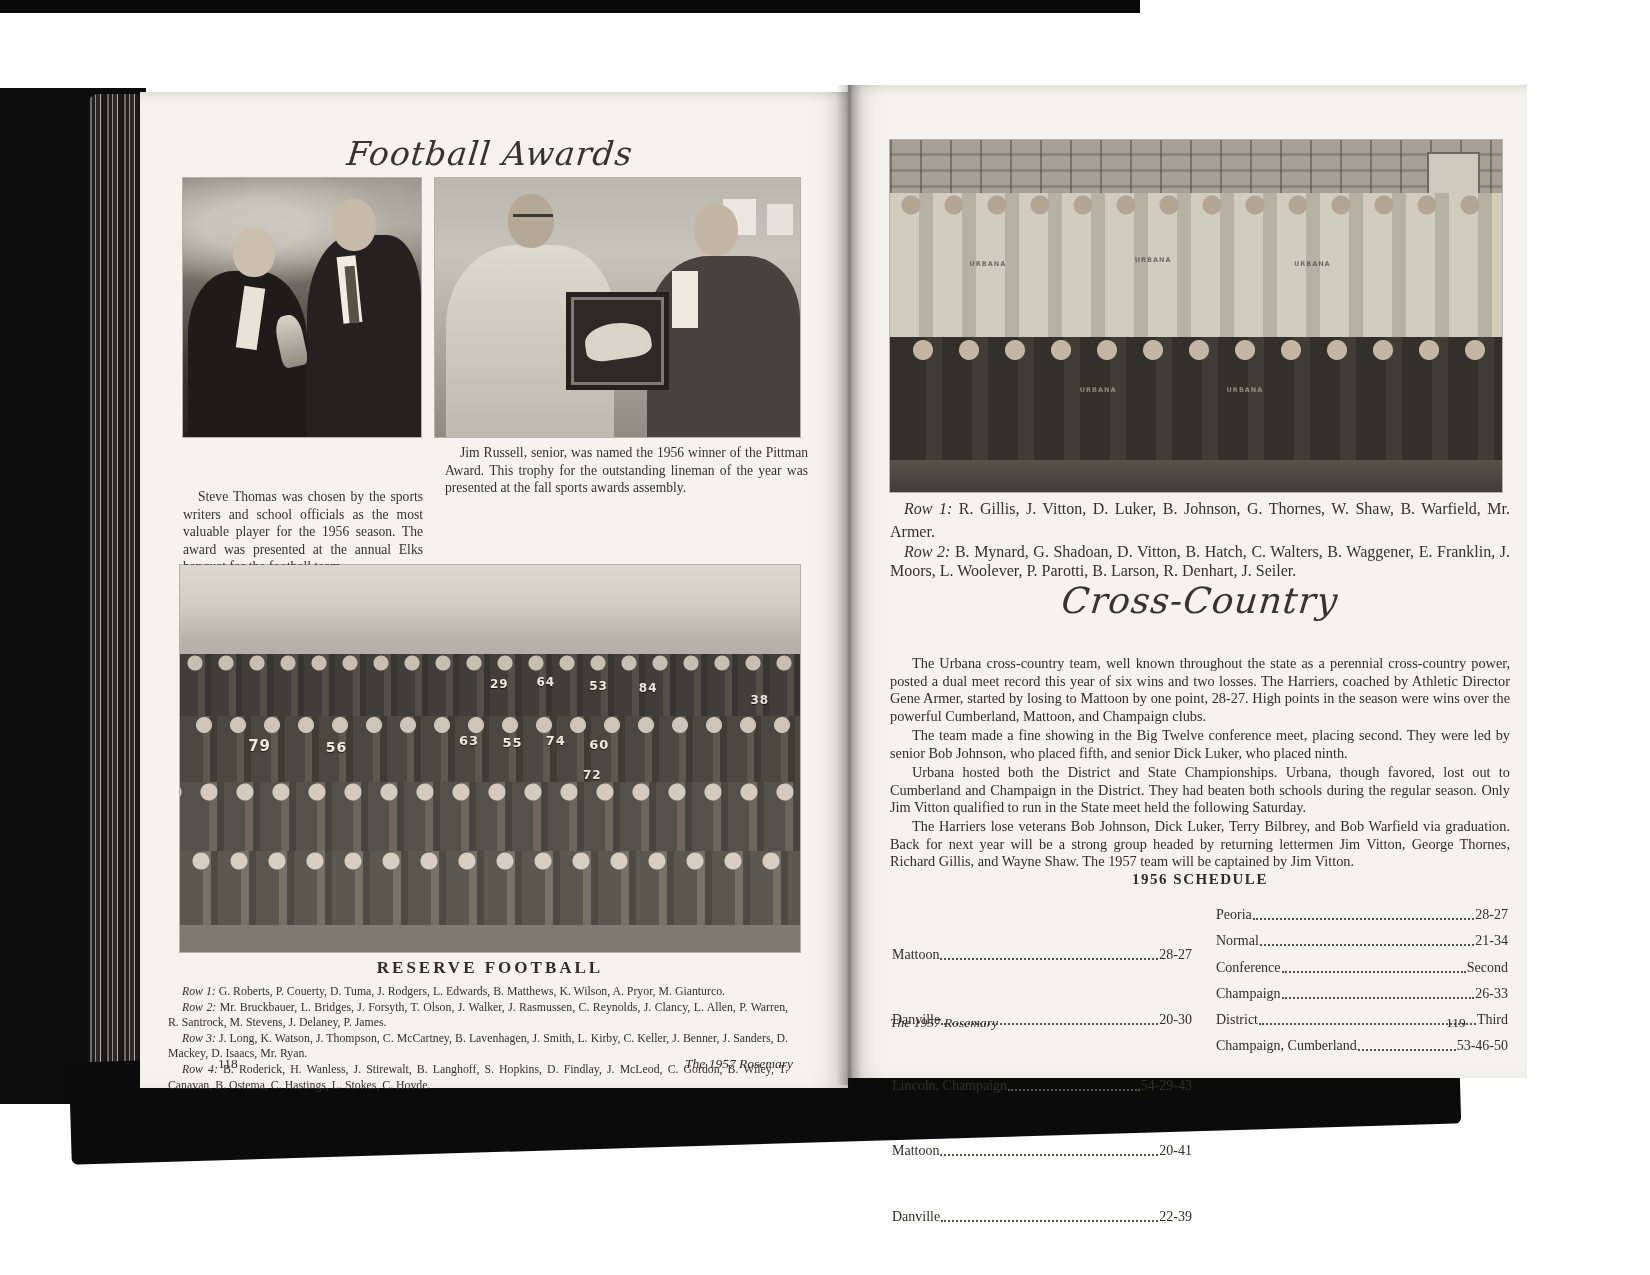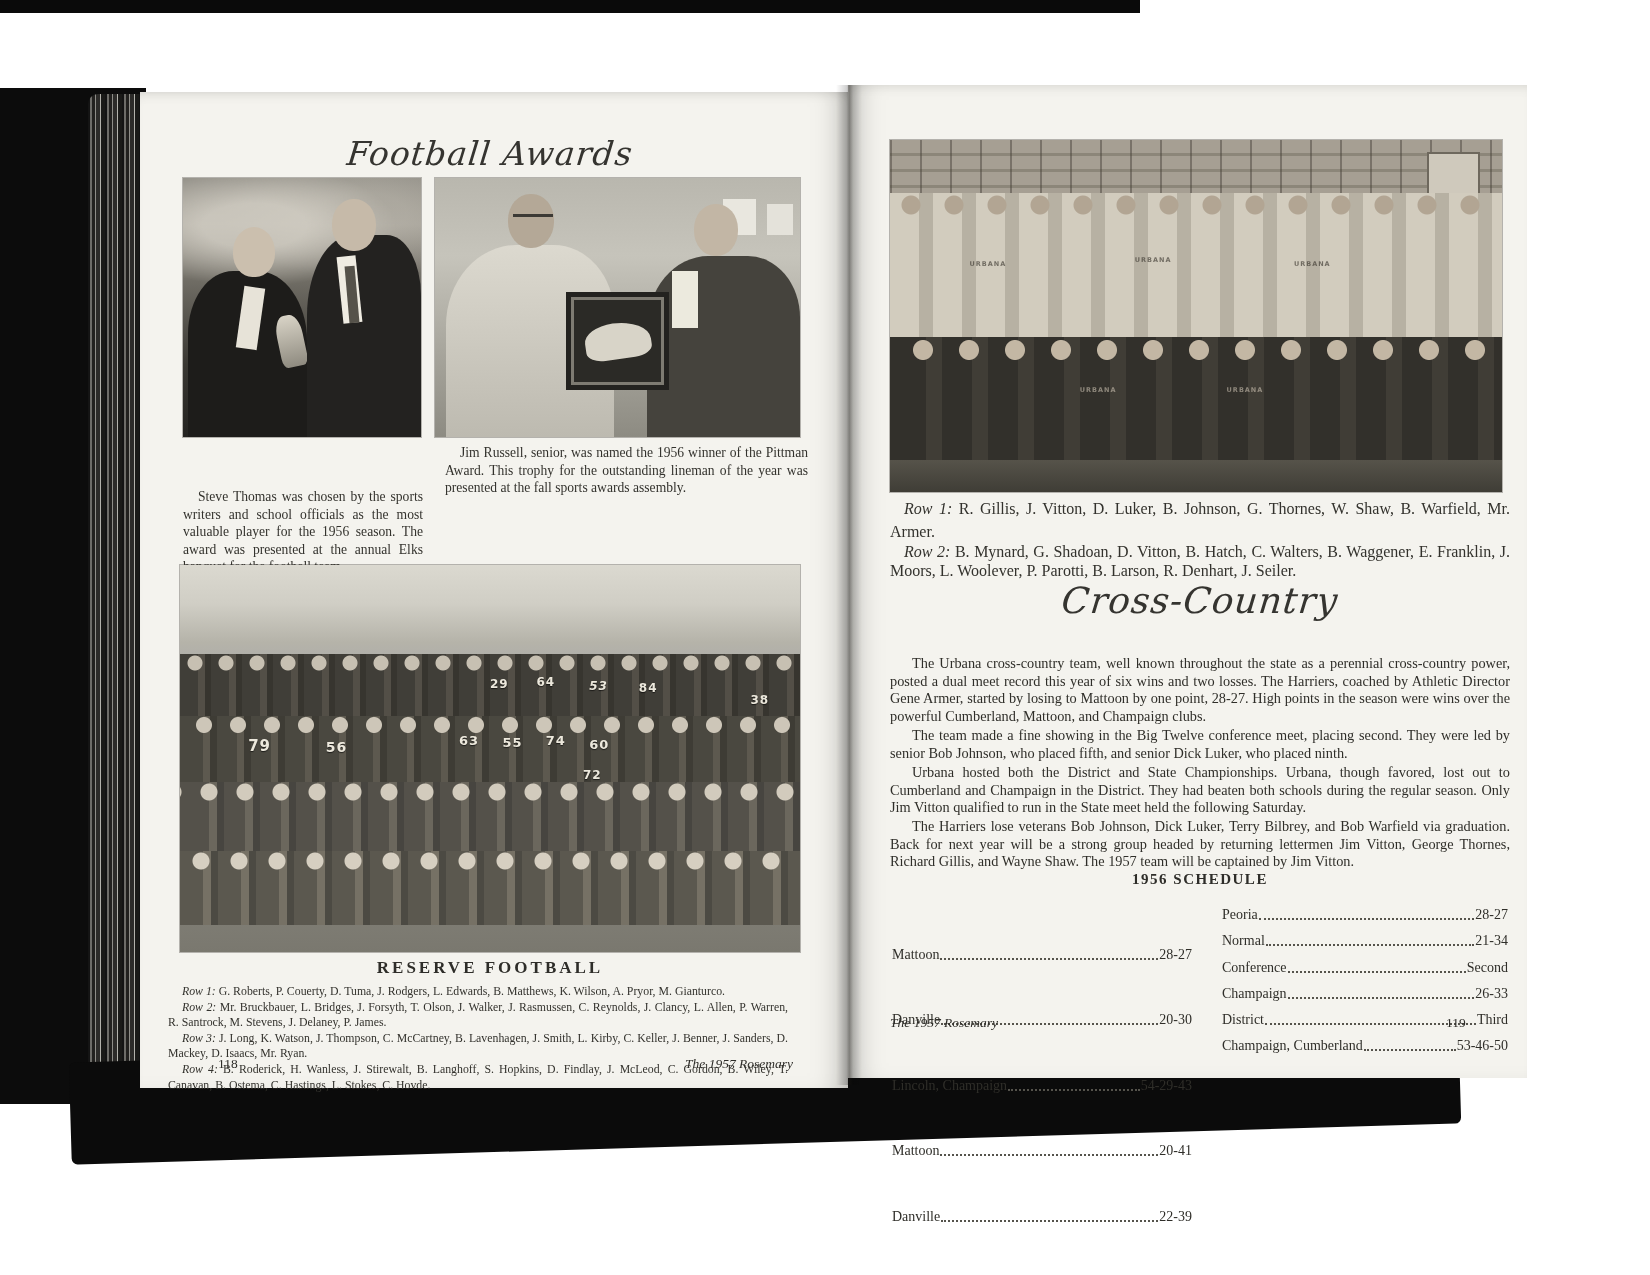--- a/index.html
+++ b/index.html
@@ -124,21 +124,21 @@
 
   
   .para{position:absolute;left:42px;width:620px;margin:0;font-size:14.3px;line-height:17.6px;
       text-align:justify;text-indent:22px;color:#2f2e29;}
   .sched-col{position:absolute;font-size:14px;color:#2f2e29;}
   .sched-row{display:flex;align-items:flex-end;}
   .sched-row .nm{white-space:nowrap;}
   .sched-row .leader{flex:1;border-bottom:2px dotted #55534c;margin:0 1px 3px 1px;min-width:20px;}
   .sched-row .sc{white-space:nowrap;}
   .sched-left .sched-row{height:21.6px;margin-top:44px;}
-  .sched-right .sched-row{height:26.2px;margin-left:6px;}
+  .sched-right .sched-row{height:26.2px;}
 </style>
 </head>
 <body>
 
 <div class="stage">
   <div class="top-strip"></div>
   <div class="left-band">
     <div class="page-stack"></div>
   </div>
   <div class="bottom-band"></div>
@@ -174,21 +174,21 @@
     <p class="caption" style="left:43px;top:352px;width:240px;margin-top:44px;">Steve Thomas was chosen by the sports writers and school officials as the most valuable player for the 1956 season. The award was presented at the annual Elks banquet for the football team.</p>
     <p class="caption" style="left:295px;top:352px;width:363px;margin-left:10px;">Jim Russell, senior, was named the 1956 winner of the Pittman Award. This trophy for the outstanding lineman of the year was presented at the fall sports awards assembly.</p>
 
     <div class="photo photo-team">
       <div class="crowd team-r1"></div>
       <div class="crowd team-r2"></div>
       <div class="crowd team-r3"></div>
       <div class="crowd team-r4"></div>
       <span class="jersey" style="left:50%;top:29%;">29</span>
       <span class="jersey" style="left:57.5%;top:28.5%;">64</span>
-      <span class="jersey" style="left:66%;top:29.5%;font-style:italic;">53</span>
+      <span class="jersey" style="left:66%;top:29.5%;">53</span>
       <span class="jersey" style="left:74%;top:30%;">84</span>
       <span class="jersey" style="left:92%;top:33%;">38</span>
       <span class="jersey" style="left:11%;top:44.5%;font-size:15px;">79</span>
       <span class="jersey" style="left:23.5%;top:45%;font-size:14px;">56</span>
       <span class="jersey" style="left:45%;top:43.5%;font-size:13px;">63</span>
       <span class="jersey" style="left:52%;top:44%;font-size:13px;">55</span>
       <span class="jersey" style="left:59%;top:43.5%;font-size:13px;">74</span>
       <span class="jersey" style="left:66%;top:44.5%;font-size:13px;">60</span>
       <span class="jersey" style="left:65%;top:52.5%;">72</span>
     </div>

